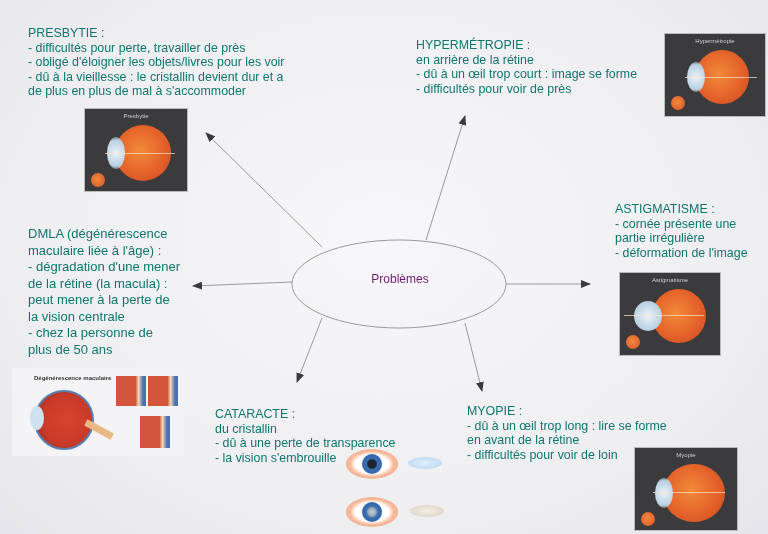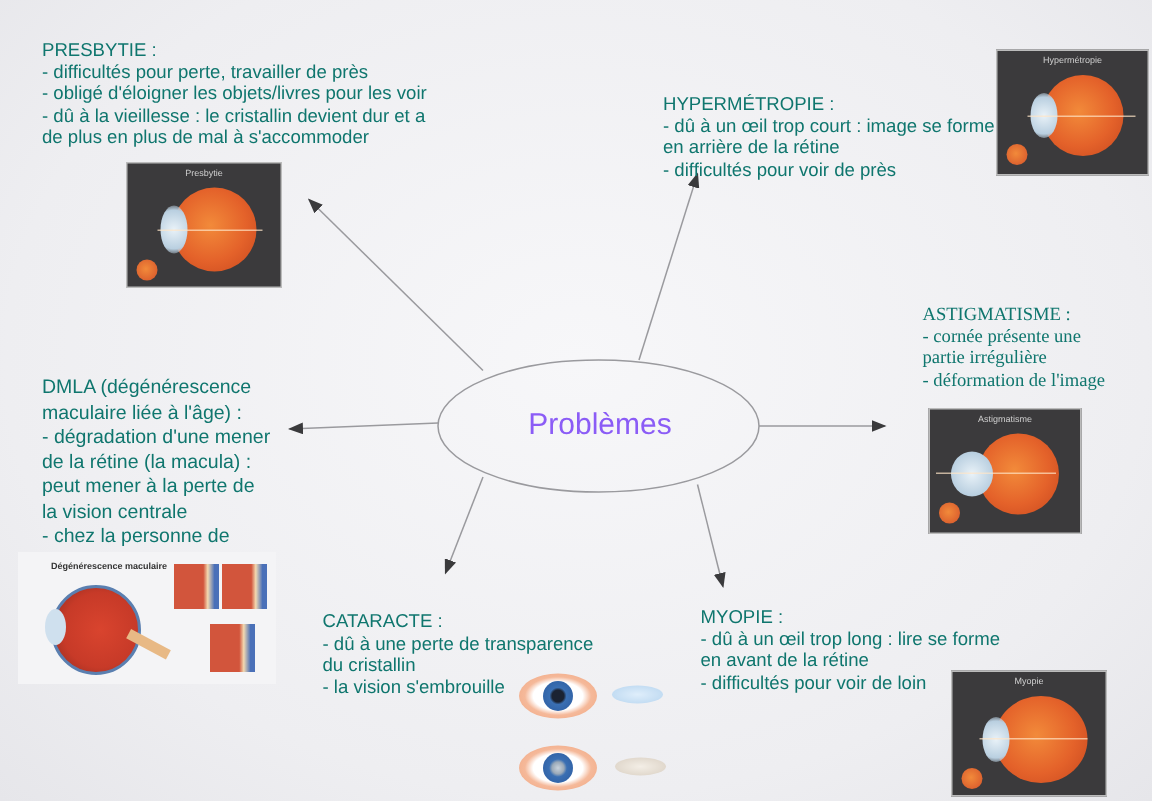--- a/index.html
+++ b/index.html
@@ -13,21 +13,21 @@
     position:absolute; inset:0;
     background: radial-gradient(ellipse at 50% 45%, #f7f7f9 0%, #eeeef1 70%, #e6e6ea 100%);
   }
   .block { position:absolute; font-size:12.4px; line-height:14.6px; color:#0f766e; }
   .block .title { display:block; }
   .block .line { display:block; }
   .big { font-size:13px; line-height:16.5px; }
   svg.links { position:absolute; left:0; top:0; }
   .center-label {
     position:absolute; left:340px; top:272px; width:120px; text-align:center;
-    font-size:20px; color:#8b5cf6;
+    font-size:12px; color:#701a75;
   }
   .eye-img {
     position:absolute; background:#3b3a3c; border:1px solid #bbb;
     overflow:hidden;
   }
   .eye-img .cap { position:absolute; top:4px; left:0; right:0; text-align:center;
     font-size:6px; color:#cfcfcf; }
   .eye-img .globe {
     position:absolute; border-radius:50%;
     background: radial-gradient(circle at 45% 45%, #f28a3a 0%, #e4622a 55%, #c6461e 100%);
@@ -89,49 +89,49 @@
   <span class="line">de plus en plus de mal à s'accommoder</span>
 </div>
 <div class="eye-img" style="left:84px; top:108px; width:102px; height:82px;">
   <span class="cap">Presbytie</span>
   <div class="globe" style="left:30px; top:16px; width:56px; height:56px;"></div>
   <div class="cornea" style="left:22px; top:28px; width:18px; height:32px;"></div>
   <div class="ray" style="left:20px; top:44px; width:70px;"></div>
   <div class="small" style="left:6px; top:64px; width:14px; height:14px;"></div>
 </div>
 
-<div class="block" style="left:442px; top:38px;margin-top:24px;">
+<div class="block" style="left:416px; top:38px;">
   <span class="title">HYPERMÉTROPIE :</span>
+  <span class="line">en arrière de la rétine</span>
   <span class="line">- dû à un œil trop court : image se forme</span>
-  <span class="line">en arrière de la rétine</span>
   <span class="line">- difficultés pour voir de près</span>
 </div>
 <div class="eye-img" style="left:664px; top:33px; width:100px; height:82px;">
   <span class="cap">Hypermétropie</span>
   <div class="globe" style="left:30px; top:16px; width:54px; height:54px;"></div>
   <div class="cornea" style="left:22px; top:28px; width:18px; height:30px;"></div>
   <div class="ray" style="left:20px; top:43px; width:72px;"></div>
   <div class="small" style="left:6px; top:62px; width:14px; height:14px;"></div>
 </div>
 
-<div class="block" style="left:615px; top:202px;font-family:Liberation Serif, serif;">
+<div class="block" style="left:615px; top:202px;">
   <span class="title">ASTIGMATISME :</span>
   <span class="line">- cornée présente une</span>
   <span class="line">partie irrégulière</span>
   <span class="line">- déformation de l'image</span>
 </div>
 <div class="eye-img" style="left:619px; top:272px; width:100px; height:82px;">
   <span class="cap">Astigmatisme</span>
   <div class="globe" style="left:32px; top:16px; width:54px; height:54px;"></div>
   <div class="cornea" style="left:14px; top:28px; width:28px; height:30px;"></div>
   <div class="ray" style="left:4px; top:42px; width:80px;"></div>
   <div class="small" style="left:6px; top:62px; width:14px; height:14px;"></div>
 </div>
 
-<div class="block big" style="left:28px; top:250px;">
+<div class="block big" style="left:28px; top:226px;">
   <span class="title">DMLA (dégénérescence</span>
   <span class="line">maculaire liée à l'âge) :</span>
   <span class="line">- dégradation d'une mener</span>
   <span class="line">de la rétine (la macula) :</span>
   <span class="line">peut mener à la perte de</span>
   <span class="line">la vision centrale</span>
   <span class="line">- chez la personne de</span>
   <span class="line">plus de 50 ans</span>
 </div>
 <div class="dmla">
@@ -139,22 +139,22 @@
   <div style="position:absolute; left:22px; top:22px; width:56px; height:56px; border-radius:50%; background:radial-gradient(circle at 55% 50%, #d9442e 0%, #c73a28 60%, #8a2a1e 100%); border:2px solid #5a7fb0;"></div>
   <div style="position:absolute; left:18px; top:38px; width:14px; height:24px; border-radius:50%; background:#cfe0ee;"></div>
   <div style="position:absolute; left:72px; top:58px; width:30px; height:7px; background:#e8b985; transform:rotate(28deg);"></div>
   <div style="position:absolute; left:104px; top:8px; width:30px; height:30px; background:linear-gradient(90deg,#d2553c 65%, #f3d9b0 75%, #4a70b8 90%);"></div>
   <div style="position:absolute; left:136px; top:8px; width:30px; height:30px; background:linear-gradient(90deg,#d2553c 65%, #f3d9b0 75%, #4a70b8 90%);"></div>
   <div style="position:absolute; left:128px; top:48px; width:30px; height:32px; background:linear-gradient(90deg,#d2553c 65%, #f3d9b0 75%, #4a70b8 90%);"></div>
 </div>
 
 <div class="block" style="left:215px; top:407px;">
   <span class="title">CATARACTE :</span>
+  <span class="line">du cristallin</span>
   <span class="line">- dû à une perte de transparence</span>
-  <span class="line">du cristallin</span>
   <span class="line">- la vision s'embrouille</span>
 </div>
 <div class="cat-eye" style="left:346px; top:449px;">
     <div class="iris"></div>
   </div>
 <div class="lens" style="left:408px; top:457px; background:radial-gradient(ellipse,#dfeefb,#b7d5ef);"></div>
 <div class="cat-eye cloudy" style="left:346px; top:497px;">
     <div class="iris"></div>
   </div>
 <div class="lens" style="left:410px; top:505px; background:radial-gradient(ellipse,#f3eee6,#d9cfc2);"></div>

